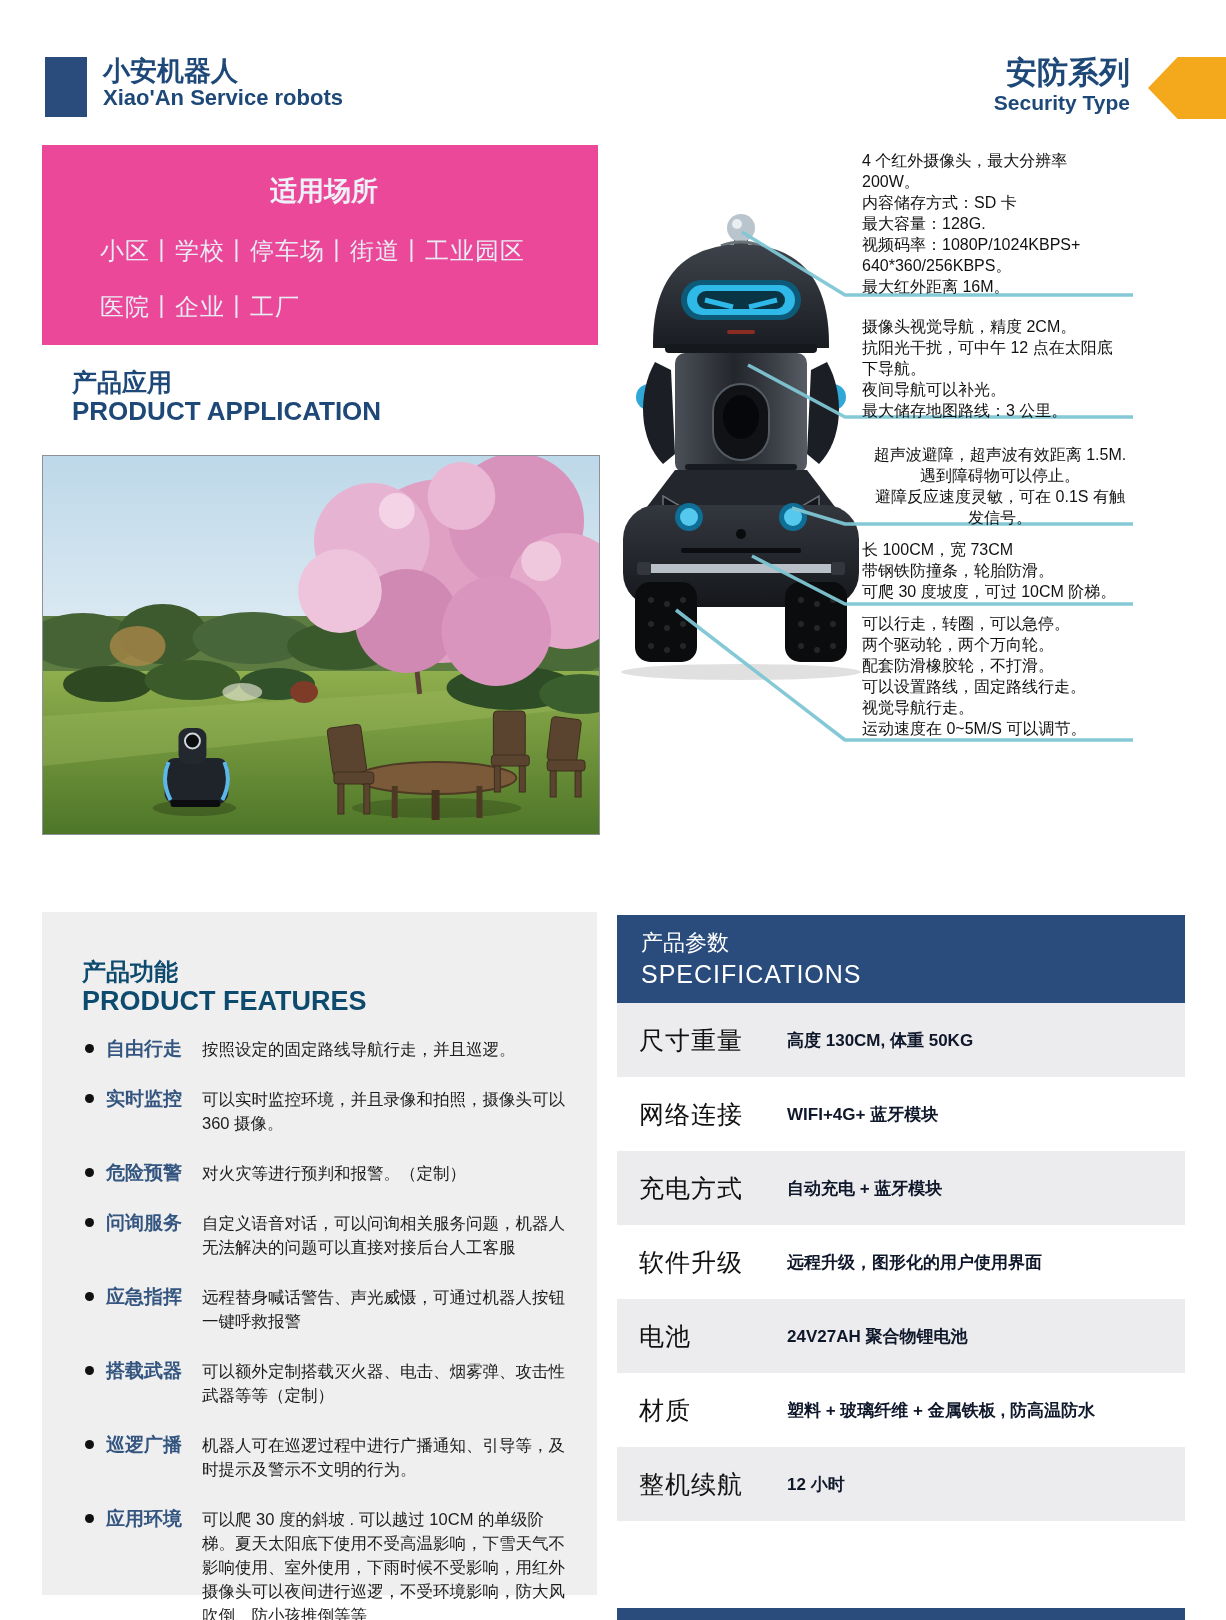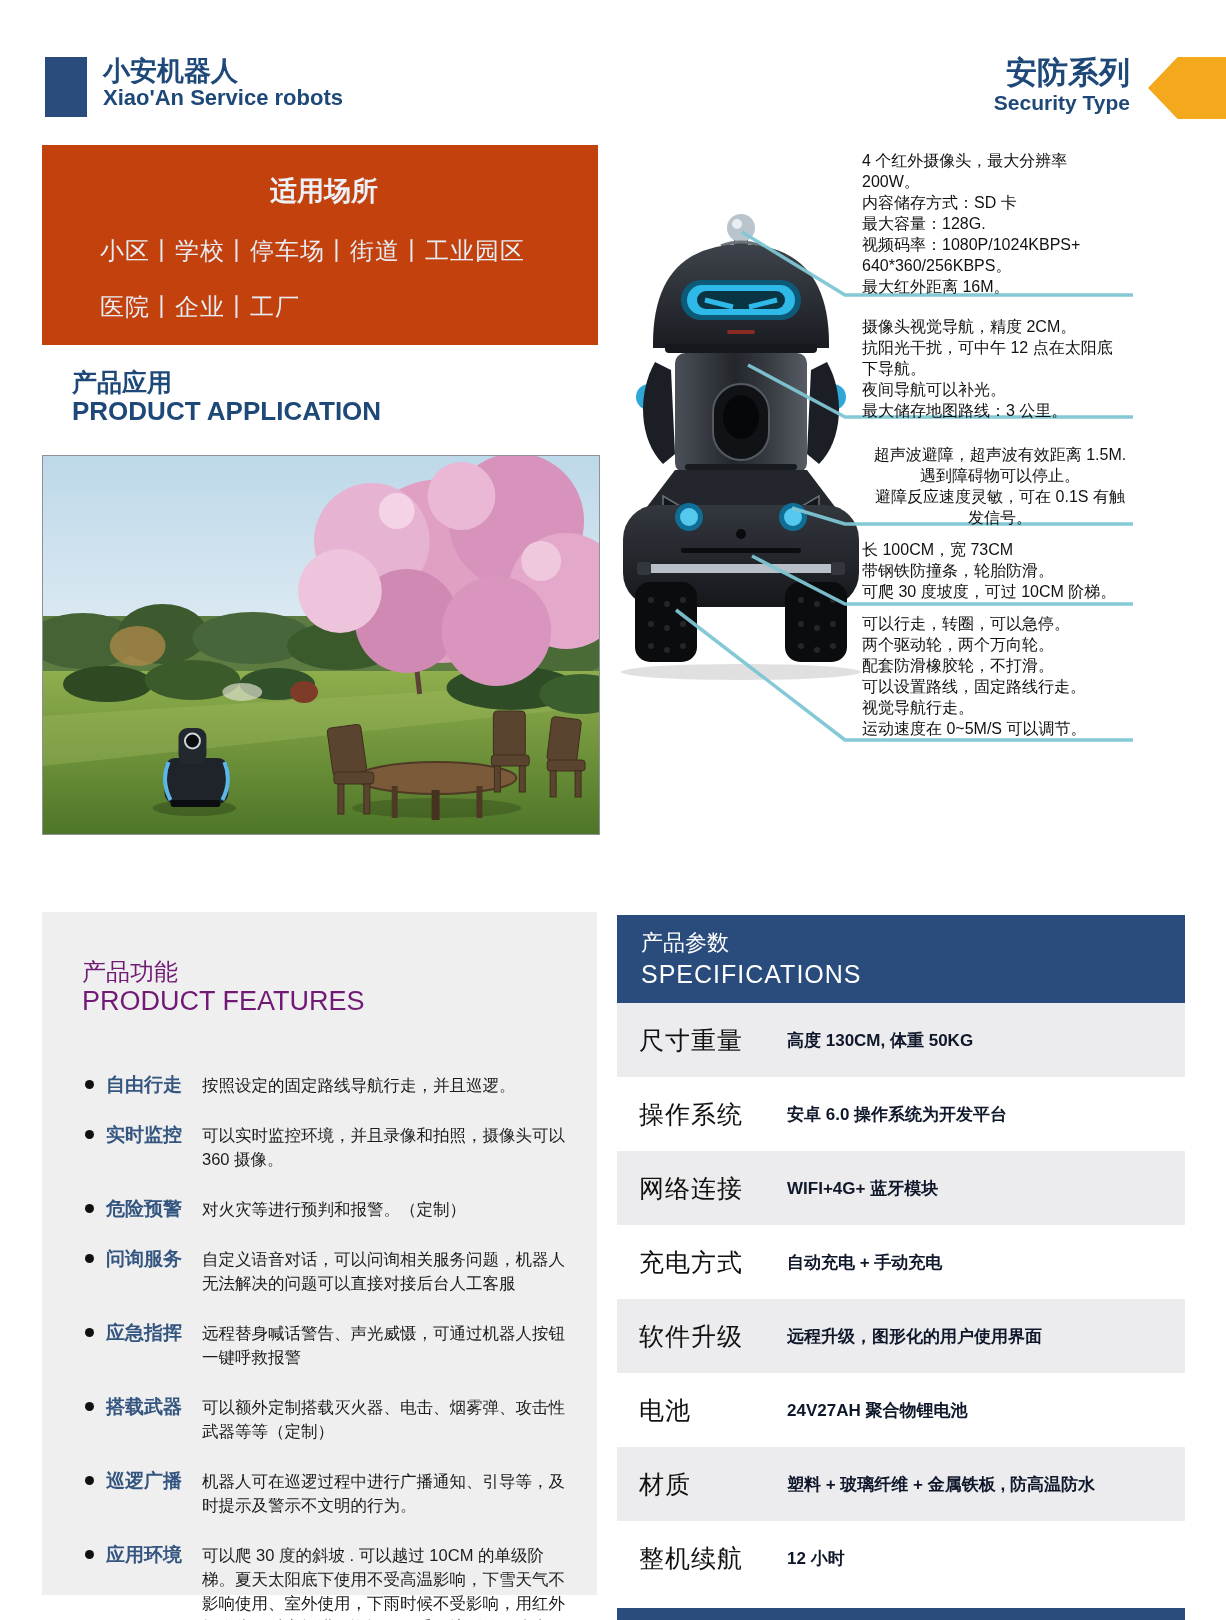--- a/index.html
+++ b/index.html
@@ -12,41 +12,41 @@
   .hdr-square { position:absolute; left:45px; top:57px; width:42px; height:60px; background:#2a4c7c; }
   .hdr-title { position:absolute; left:103px; top:56px; color:#1d4878; font-weight:bold; line-height:1.12; }
   .hdr-title .zh { font-size:27px; display:block; }
   .hdr-title .en { font-size:22px; display:block; }
   .series { position:absolute; right:96px; top:55px; text-align:right; color:#1d4878; font-weight:bold; }
   .series .zh { font-size:31px; display:block; line-height:1.15; }
   .series .en { font-size:21px; display:block; }
   .series-arrow { position:absolute; right:0; top:57px; width:78px; height:62px; background:#f4a91c;
     clip-path:polygon(0 50%, 38% 0, 100% 0, 100% 100%, 38% 100%); }
   
-  .scenes { position:absolute; left:42px; top:145px; width:556px; height:200px; background:#c2410c;
+  .scenes { position:absolute; left:42px; top:145px; width:556px; height:200px; background:#ec4899;
     color:#eef2f8; padding:28px 50px 0 58px; }
   .scenes .s-title { text-align:center; font-size:27px; font-weight:bold; margin-bottom:26px; }
   .scenes .s-line { font-size:24px; letter-spacing:1px; margin-bottom:24px; color:#e8edf5; }
   
   .app-title { position:absolute; left:72px; top:368px; color:#1d4878; font-weight:bold; line-height:1.15; }
   .app-title .zh { font-size:25px; display:block; }
   .app-title .en { font-size:26px; display:block; }
   
   .photo { position:absolute; left:42px; top:455px; width:558px; height:380px; border:1px solid #8d9298; }
   .photo svg { display:block; width:100%; height:100%; }
   
   .robot-wrap { position:absolute; left:593px; top:212px; width:295px; height:470px; }
   .callouts { position:absolute; left:588px; top:138px; width:552px; height:620px; pointer-events:none; }
   .ann { position:absolute; left:862px; width:276px; font-size:16px; line-height:21px;
     color:#111; white-space:pre-line; }
   .ann1 { top:150px; } .ann2 { top:316px; } .ann3 { top:444px;text-align:center; } .ann4 { top:539px; } .ann5 { top:613px; }
   
   .features { position:absolute; left:42px; top:912px; width:555px; height:683px; background:#efeff0;
     padding:46px 28px 0 40px; }
-  .f-title { color:#701a75; font-weight:normal; line-height:1.16; margin-bottom:56px; }
+  .f-title { color:#0c4a6e; font-weight:bold; line-height:1.16; margin-bottom:20px; }
   .f-title .zh { font-size:24px; display:block; }
   .f-title .en { font-size:27px; display:block; }
   .feat { display:flex; align-items:flex-start; margin-bottom:26px; }
   .feat .dot { flex:0 0 9px; width:9px; height:9px; border-radius:50%; background:#111; margin:7px 12px 0 3px; }
   .feat .flabel { flex:0 0 96px; color:#33557f; font-weight:bold; font-size:19px; line-height:1.25; }
   .feat .fdesc { flex:1; font-size:16.5px; line-height:24px; color:#1c1c1c; }
   
   .spec-hdr { position:absolute; left:617px; top:915px; width:568px; height:88px; background:#2a4c7c;
     color:#fff; padding:14px 0 0 24px; line-height:1.3; }
   .spec-hdr .zh { font-size:22px; display:block; }
@@ -330,30 +330,26 @@
   <div class="spec-hdr">
     <span class="zh">产品参数</span>
     <span class="en">SPECIFICATIONS</span>
   </div>
   <div class="spec-table">
     <div class="srow">
       <span class="slabel">尺寸重量</span>
       <span class="svalue">高度 130CM, 体重 50KG</span>
     </div>
     <div class="srow">
-      <span class="slabel">操作系统</span>
-      <span class="svalue">安卓 6.0 操作系统为开发平台</span>
-    </div>
-    <div class="srow">
       <span class="slabel">网络连接</span>
       <span class="svalue">WIFI+4G+ 蓝牙模块</span>
     </div>
     <div class="srow">
       <span class="slabel">充电方式</span>
-      <span class="svalue">自动充电 + 手动充电</span>
+      <span class="svalue">自动充电 + 蓝牙模块</span>
     </div>
     <div class="srow">
       <span class="slabel">软件升级</span>
       <span class="svalue">远程升级，图形化的用户使用界面</span>
     </div>
     <div class="srow">
       <span class="slabel">电池</span>
       <span class="svalue">24V27AH 聚合物锂电池</span>
     </div>
     <div class="srow">

